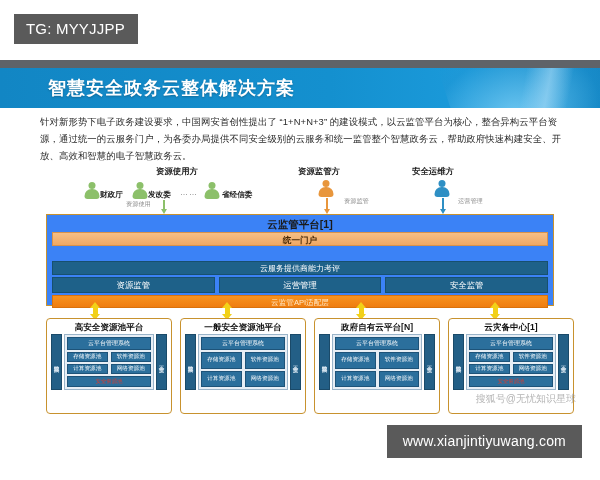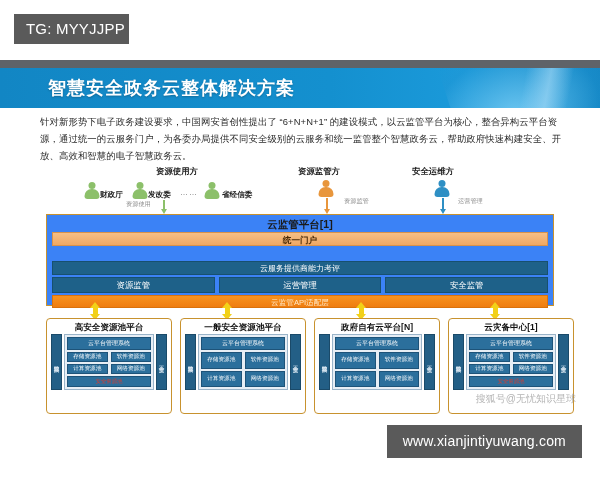--- a/index.html
+++ b/index.html
@@ -8,21 +8,21 @@
     background:#ffffff;
     font-family:"Liberation Sans","DejaVu Sans",sans-serif;
     position:relative;overflow:hidden;
   }
 
   
   .tg-tag{
     position:absolute;left:14px;top:14px;
     background:#5a5a5a;color:#fff;
     font-size:15px;line-height:1;
-    padding:7px 4px 8px 12px;
+    padding:7px 13px 8px 12px;
     letter-spacing:.2px;
     white-space:nowrap;
   }
 
   
   .banner-wrap{position:absolute;left:0;top:60px;width:504px;height:48px;}
   .banner-gray{position:absolute;left:0;top:0;width:600px;height:8px;background:#5f6368;}
   .banner-blue{
     position:absolute;left:0;top:8px;width:600px;height:40px;
     background:linear-gradient(90deg,#1286c4 0%,#1490cf 55%,#1b9ada 78%,#1286c4 100%);
@@ -208,21 +208,21 @@
 
 <div class="banner-wrap">
   <div class="banner-gray"></div>
   <div class="banner-blue">
     <div class="banner-swoosh"></div>
     <div class="banner-swoosh2"></div>
   </div>
   <div class="banner-title">智慧安全政务云整体解决方案</div>
 </div>
 
-<div class="para">针对新形势下电子政务建设要求，中国网安首创性提出了 “6+N+N+1” 的建设模式，以云监管平台为核心，整合异构云平台资源，通过统一的云服务门户，为各委办局提供不同安全级别的云服务和统一监管整个智慧政务云，帮助政府快速构建安全、开放、高效和智慧的电子智慧政务云。</div>
+<div class="para">针对新形势下电子政务建设要求，中国网安首创性提出了 “1+N+N+3” 的建设模式，以云监管平台为核心，整合异构云平台资源，通过统一的云服务门户，为各委办局提供不同安全级别的云服务和统一监管整个智慧政务云，帮助政府快速构建安全、开放、高效和智慧的电子智慧政务云。</div>
 
 <div class="diagram">
 
   <div class="group-title" style="left:156px;top:4px;">资源使用方</div>
 
   <div class="group-title" style="left:298px;top:4px;">资源监管方</div>
 
   <div class="group-title" style="left:412px;top:4px;">安全运维方</div>
 
   <div class="actor" style="left:84px;top:20px;">

